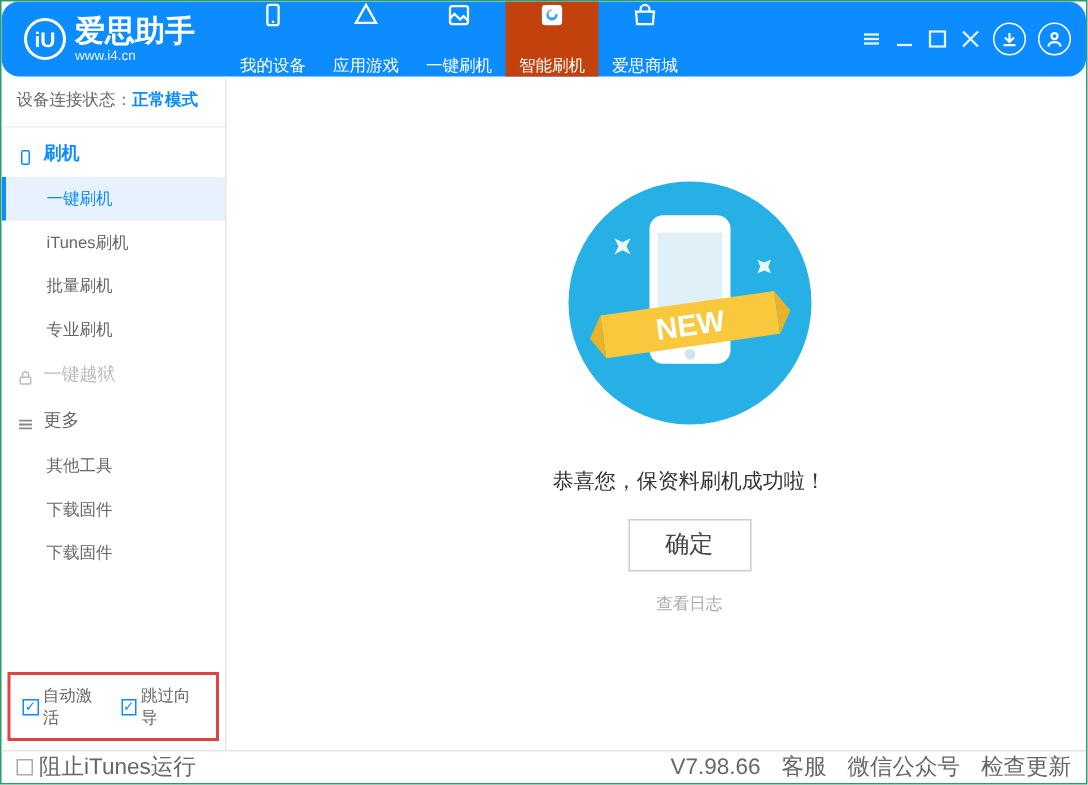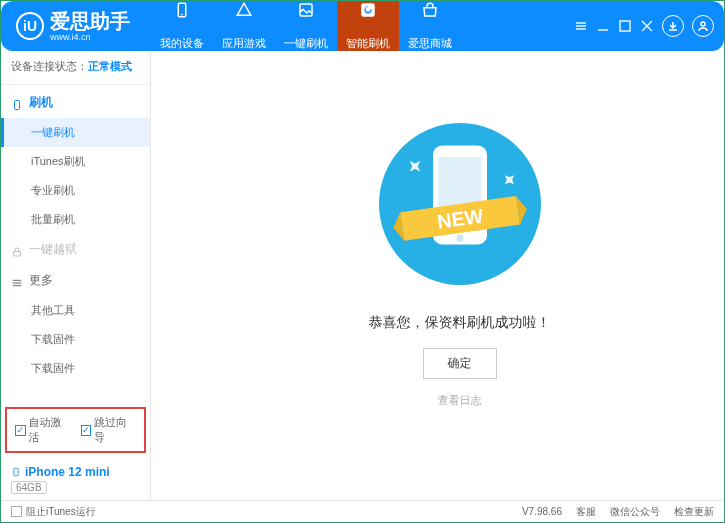--- a/index.html
+++ b/index.html
@@ -28,23 +28,23 @@
 .sb-note { padding: 6px 10px 6px 30px; color: #aaa; font-size: 11px; line-height: 1.3; }
 .check-row { display: flex; gap: 10px; padding: 6px 8px; border: 2px solid #d44; margin: 0 4px 6px 4px; }
 .chk { display: flex; align-items: center; gap: 3px; color: #666; font-size: 11px; cursor: pointer; }
 .chk-box { width: 11px; height: 11px; border: 1px solid #0d8cff; display: inline-flex; align-items: center; justify-content: center; color: #0d8cff; font-size: 9px; }
 .device-box { padding: 6px 10px; }
 .dev-name { color: #0d8cff; font-weight: bold; font-size: 12px; display: flex; align-items: center; gap: 4px; }
 .dev-cap { border: 1px solid #ccc; border-radius: 2px; padding: 0 4px; color: #888; font-size: 10px; display: inline-block; margin-top: 2px; }
 .main { flex: 1; display: flex; flex-direction: column; align-items: center; justify-content: center; position: relative; }
 .illus { width: 180px; height: 180px; position: relative; margin-top: -30px; }
 .msg { color: #333; font-size: 14px; margin-top: 20px; }
-.btn-ok { margin-top: 16px; border: 1px solid #ccc; background: #fff; padding: 6px 24px; cursor: pointer; font-size: 12px; color: #444; }
+.btn-ok { margin-top: 16px; border: 1px solid #ccc; background: #fff; padding: 6px 24px; cursor: pointer; font-size: 16px; color: #444; }
 .link-log { margin-top: 14px; color: #aaa; font-size: 11px; cursor: pointer; }
-.footer { height: 22px; border-top: 1px solid #e5e5e5; display: flex; align-items: center; padding: 2px 10px; font-size: 10px; color: #666; }
+.footer { height: 22px; border-top: 1px solid #e5e5e5; display: flex; align-items: center; padding: 2px 10px; font-size: 15px; color: #666; }
 .footer-left { display: flex; align-items: center; gap: 4px; }
 .footer-right { margin-left: auto; display: flex; gap: 14px; align-items: center; }
 .f-chk { width: 11px; height: 11px; border: 1px solid #aaa; }
 .divider { height: 1px; background: #eee; margin: 2px 0; }
 .flex-spacer { flex: 1; }
 </style>
 </head>
 <body>
 
 <div class="header">
@@ -128,22 +128,22 @@
     </div>
     <div class="divider"></div>
     <div class="sb-group active">
       <svg width="12" height="12" viewBox="0 0 24 24" fill="none" stroke="#0d8cff" stroke-width="2">
           <rect x="7" y="3" width="10" height="18" rx="2"></rect>
         </svg>
       <span>刷机</span>
     </div>
     <div class="sb-sub active">一键刷机</div>
     <div class="sb-sub">iTunes刷机</div>
+    <div class="sb-sub">批量刷机</div>
     <div class="sb-sub">专业刷机</div>
-    <div class="sb-sub">批量刷机</div>
     <div class="sb-group" style="color:#bbb">
       <svg width="12" height="12" viewBox="0 0 24 24" fill="none" stroke="#bbb" stroke-width="2">
           <rect x="5" y="11" width="14" height="9" rx="2"></rect>
           <path d="M8 11V8a4 4 0 018 0v3"></path>
         </svg>
       <span>一键越狱</span>
     </div>
     <div class="sb-group">
       <svg width="12" height="12" viewBox="0 0 14 14" stroke="#888" stroke-width="1.5">
           <line x1="2" y1="4" x2="12" y2="4"></line>
@@ -158,30 +158,20 @@
     <div class="flex-spacer"></div>
     <div class="check-row">
       <label class="chk">
           <span class="chk-box">✓</span>
           <span>自动激活</span>
         </label>
       <label class="chk">
           <span class="chk-box">✓</span>
           <span>跳过向导</span>
         </label>
-    </div>
-    <div class="device-box">
-      <div class="dev-name">
-          <svg width="10" height="14" viewBox="0 0 24 24" fill="none" stroke="#0d8cff" stroke-width="2">
-            <rect x="7" y="3" width="10" height="18" rx="2"></rect>
-          </svg>
-          <span>iPhone 12 mini</span>
-        </div>
-      <span class="dev-cap">64GB</span>
-      
     </div>
   </div>
 
   <div class="main">
     <div class="illus">
       <svg viewBox="0 0 200 200" width="180" height="180">
         <circle cx="100" cy="100" r="90" fill="#26b0e6"></circle>
         <rect x="70" y="35" width="60" height="110" rx="10" fill="#fff"></rect>
         <rect x="76" y="48" width="48" height="82" fill="#dff0f9"></rect>
         <circle cx="100" cy="138" r="4" fill="#cfe5ef"></circle>

